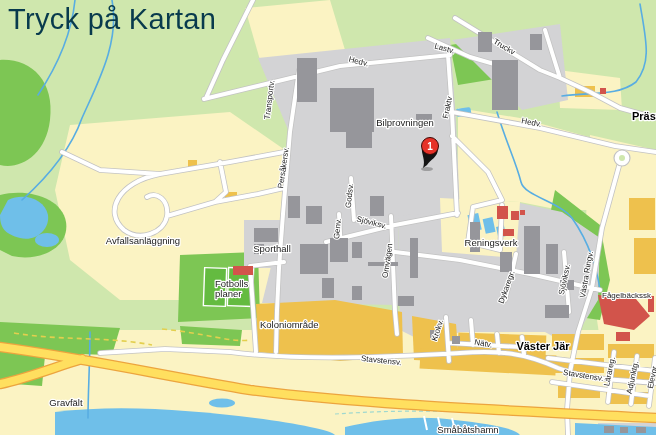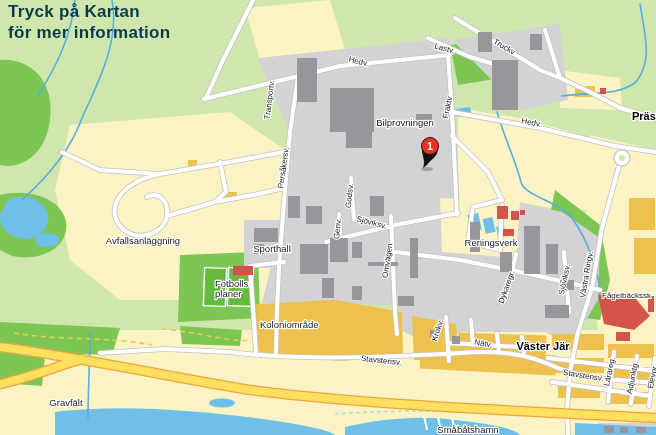--- a/index.html
+++ b/index.html
@@ -32,21 +32,21 @@
   .pier{fill:none;stroke:#ffffff;stroke-width:2}
   text{font-family:"Liberation Sans",sans-serif}
   .street-label{font-size:8px;fill:var(--label);paint-order:stroke;stroke:#ffffff;
        stroke-width:2.2px;stroke-linejoin:round;text-anchor:middle}
   .area-label{font-size:9.5px;fill:var(--label);paint-order:stroke;stroke:#ffffff;
        stroke-width:2.4px;stroke-linejoin:round;text-anchor:middle}
   .place-label{font-size:11px;font-weight:bold;fill:#000;paint-order:stroke;stroke:#ffffff;
        stroke-width:2.6px;stroke-linejoin:round;text-anchor:middle}
   .start{text-anchor:start}
   .marker-num{font-size:10px;font-weight:bold;fill:#ffffff;text-anchor:middle}
-  .title{position:absolute;top:2px;left:8px;font-weight:bold;font-size:17px;
+  .title{position:absolute;top:2px;left:8px;font-weight:normal;font-size:29px;
        line-height:1.22;color:var(--title);letter-spacing:.3px;white-space:nowrap}
 </style>
 </head>
 <body>
 
 <div class="map-wrap">
 <svg width="656" height="435" viewBox="0 0 656 435">
   <defs>
     <path id="minorroads" d="M253,0 L223,60 L206,98 M204,99 L340,66 L450,55
       M448,55 L452,112 L457,215
@@ -204,14 +204,13 @@
     <ellipse cx="427" cy="169" rx="6" ry="2" fill="rgba(0,0,0,0.25)"></ellipse>
     <path d="M423,168 C426,160 421,154 422,148 L438,149 C438,157 430,160 427,165 Z" fill="var(--marker_dark)"></path>
     <circle cx="430" cy="146" r="8.5" fill="var(--marker_red)" stroke="#3a0b08" stroke-width="1"></circle>
     <text class="marker-num" x="430" y="149.5">1</text>
   </g>
 </svg>
 </div>
 
 <div class="title">
   <div>Tryck på Kartan</div>
-  <div>för mer information</div>
 </div>
 
 </body></html>

